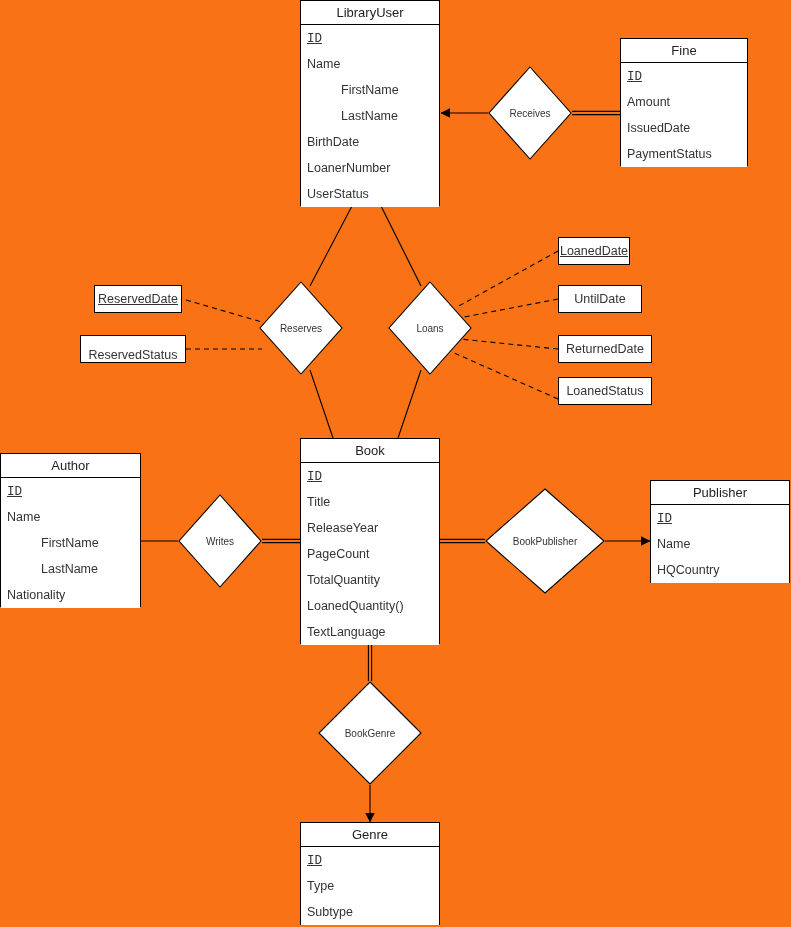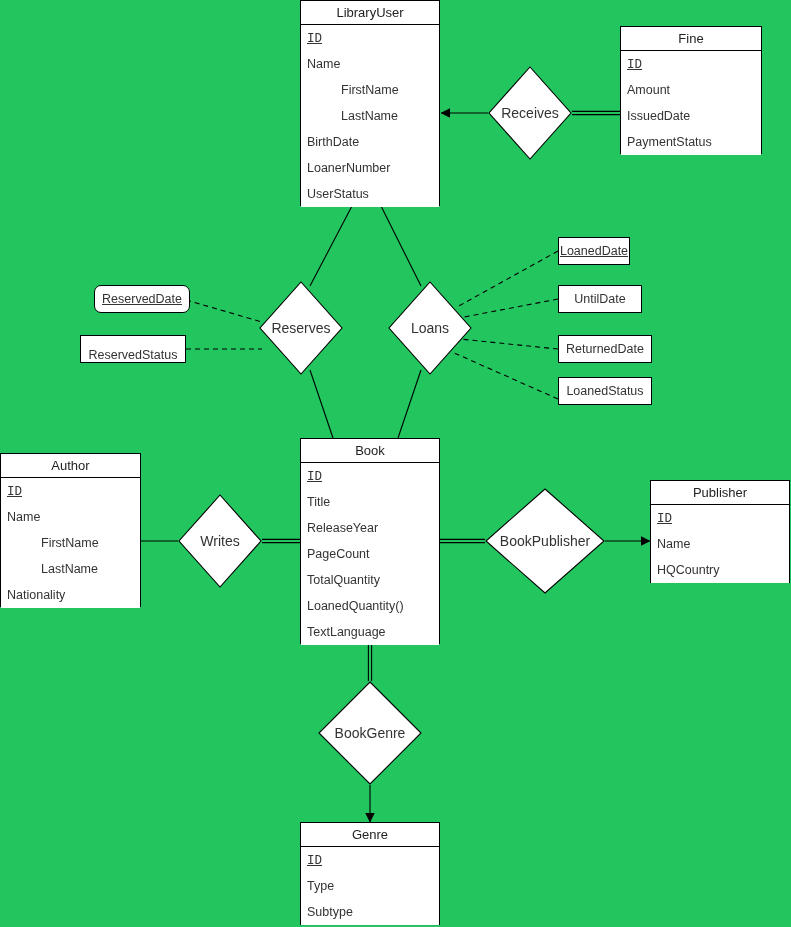--- a/index.html
+++ b/index.html
@@ -7,21 +7,21 @@
     padding: 0;
     background: #ffffff;
   }
   body {
     font-family: "Liberation Sans", sans-serif;
   }
   #canvas {
     position: relative;
     width: 791px;
     height: 927px;
-    background: #22c55e;
+    background: #f97316;
     overflow: hidden;
   }
   #wires {
     position: absolute;
     left: 0;
     top: 0;
     width: 791px;
     height: 927px;
     pointer-events: none;
   }
@@ -74,21 +74,21 @@
     width: 100%;
     height: 100%;
   }
   .diamond .dlabel {
     position: absolute;
     left: 0;
     top: 50%;
     width: 100%;
     transform: translateY(-50%);
     text-align: center;
-    font-size: 14px;
+    font-size: 10px;
     color: #333333;
     white-space: nowrap;
   }
   .attrbox {
     position: absolute;
     box-sizing: border-box;
     border: 1.1px solid #000000;
     background: #ffffff;
     z-index: 3;
     display: flex;
@@ -148,21 +148,21 @@
         <div class="entity-attrs">
           <div class="attr key"><span>ID</span></div>
           <div class="attr"><span>Name</span></div>
           <div class="attr composite"><span>FirstName</span></div>
           <div class="attr composite"><span>LastName</span></div>
           <div class="attr"><span>BirthDate</span></div>
           <div class="attr"><span>LoanerNumber</span></div>
           <div class="attr"><span>UserStatus</span></div>
         </div>
       </div>
-      <div class="entity" style="left: 620px; top: 26px; width: 142px; height: 128px;">
+      <div class="entity" style="left: 620px; top: 38px; width: 128px; height: 128px;">
         <div class="entity-title">Fine</div>
         <div class="entity-attrs">
           <div class="attr key"><span>ID</span></div>
           <div class="attr"><span>Amount</span></div>
           <div class="attr"><span>IssuedDate</span></div>
           <div class="attr"><span>PaymentStatus</span></div>
         </div>
       </div>
       <div class="entity" style="left: 300px; top: 438px; width: 140px; height: 206px;">
         <div class="entity-title">Book</div>
@@ -235,21 +235,21 @@
         <div class="dlabel">BookPublisher</div>
       </div>
       <div class="diamond" style="left: 318px; top: 681px; width: 104px; height: 104px;">
         <svg class="dshape" viewBox="0 0 104 104">
           <polygon points="52,1 103,52 52,103 1,52" fill="#ffffff" stroke="#000000" stroke-width="1.1"></polygon>
         </svg>
         <div class="dlabel">BookGenre</div>
       </div>
     </div>
   <div id="relattr-layer">
-      <div class="attrbox key" style="left: 94px; top: 285px; width: 96px; height: 28px; border-radius: 7px;">
+      <div class="attrbox key" style="left: 94px; top: 285px; width: 88px; height: 28px;">
         <span>ReservedDate</span>
       </div>
       <div class="attrbox" style="left: 80px; top: 335px; width: 106px; height: 28px; align-items: flex-end;">
         <span>ReservedStatus</span>
       </div>
       <div class="attrbox key" style="left: 558px; top: 237px; width: 72px; height: 28px;">
         <span>LoanedDate</span>
       </div>
       <div class="attrbox" style="left: 558px; top: 285px; width: 84px; height: 28px;">
         <span>UntilDate</span>

